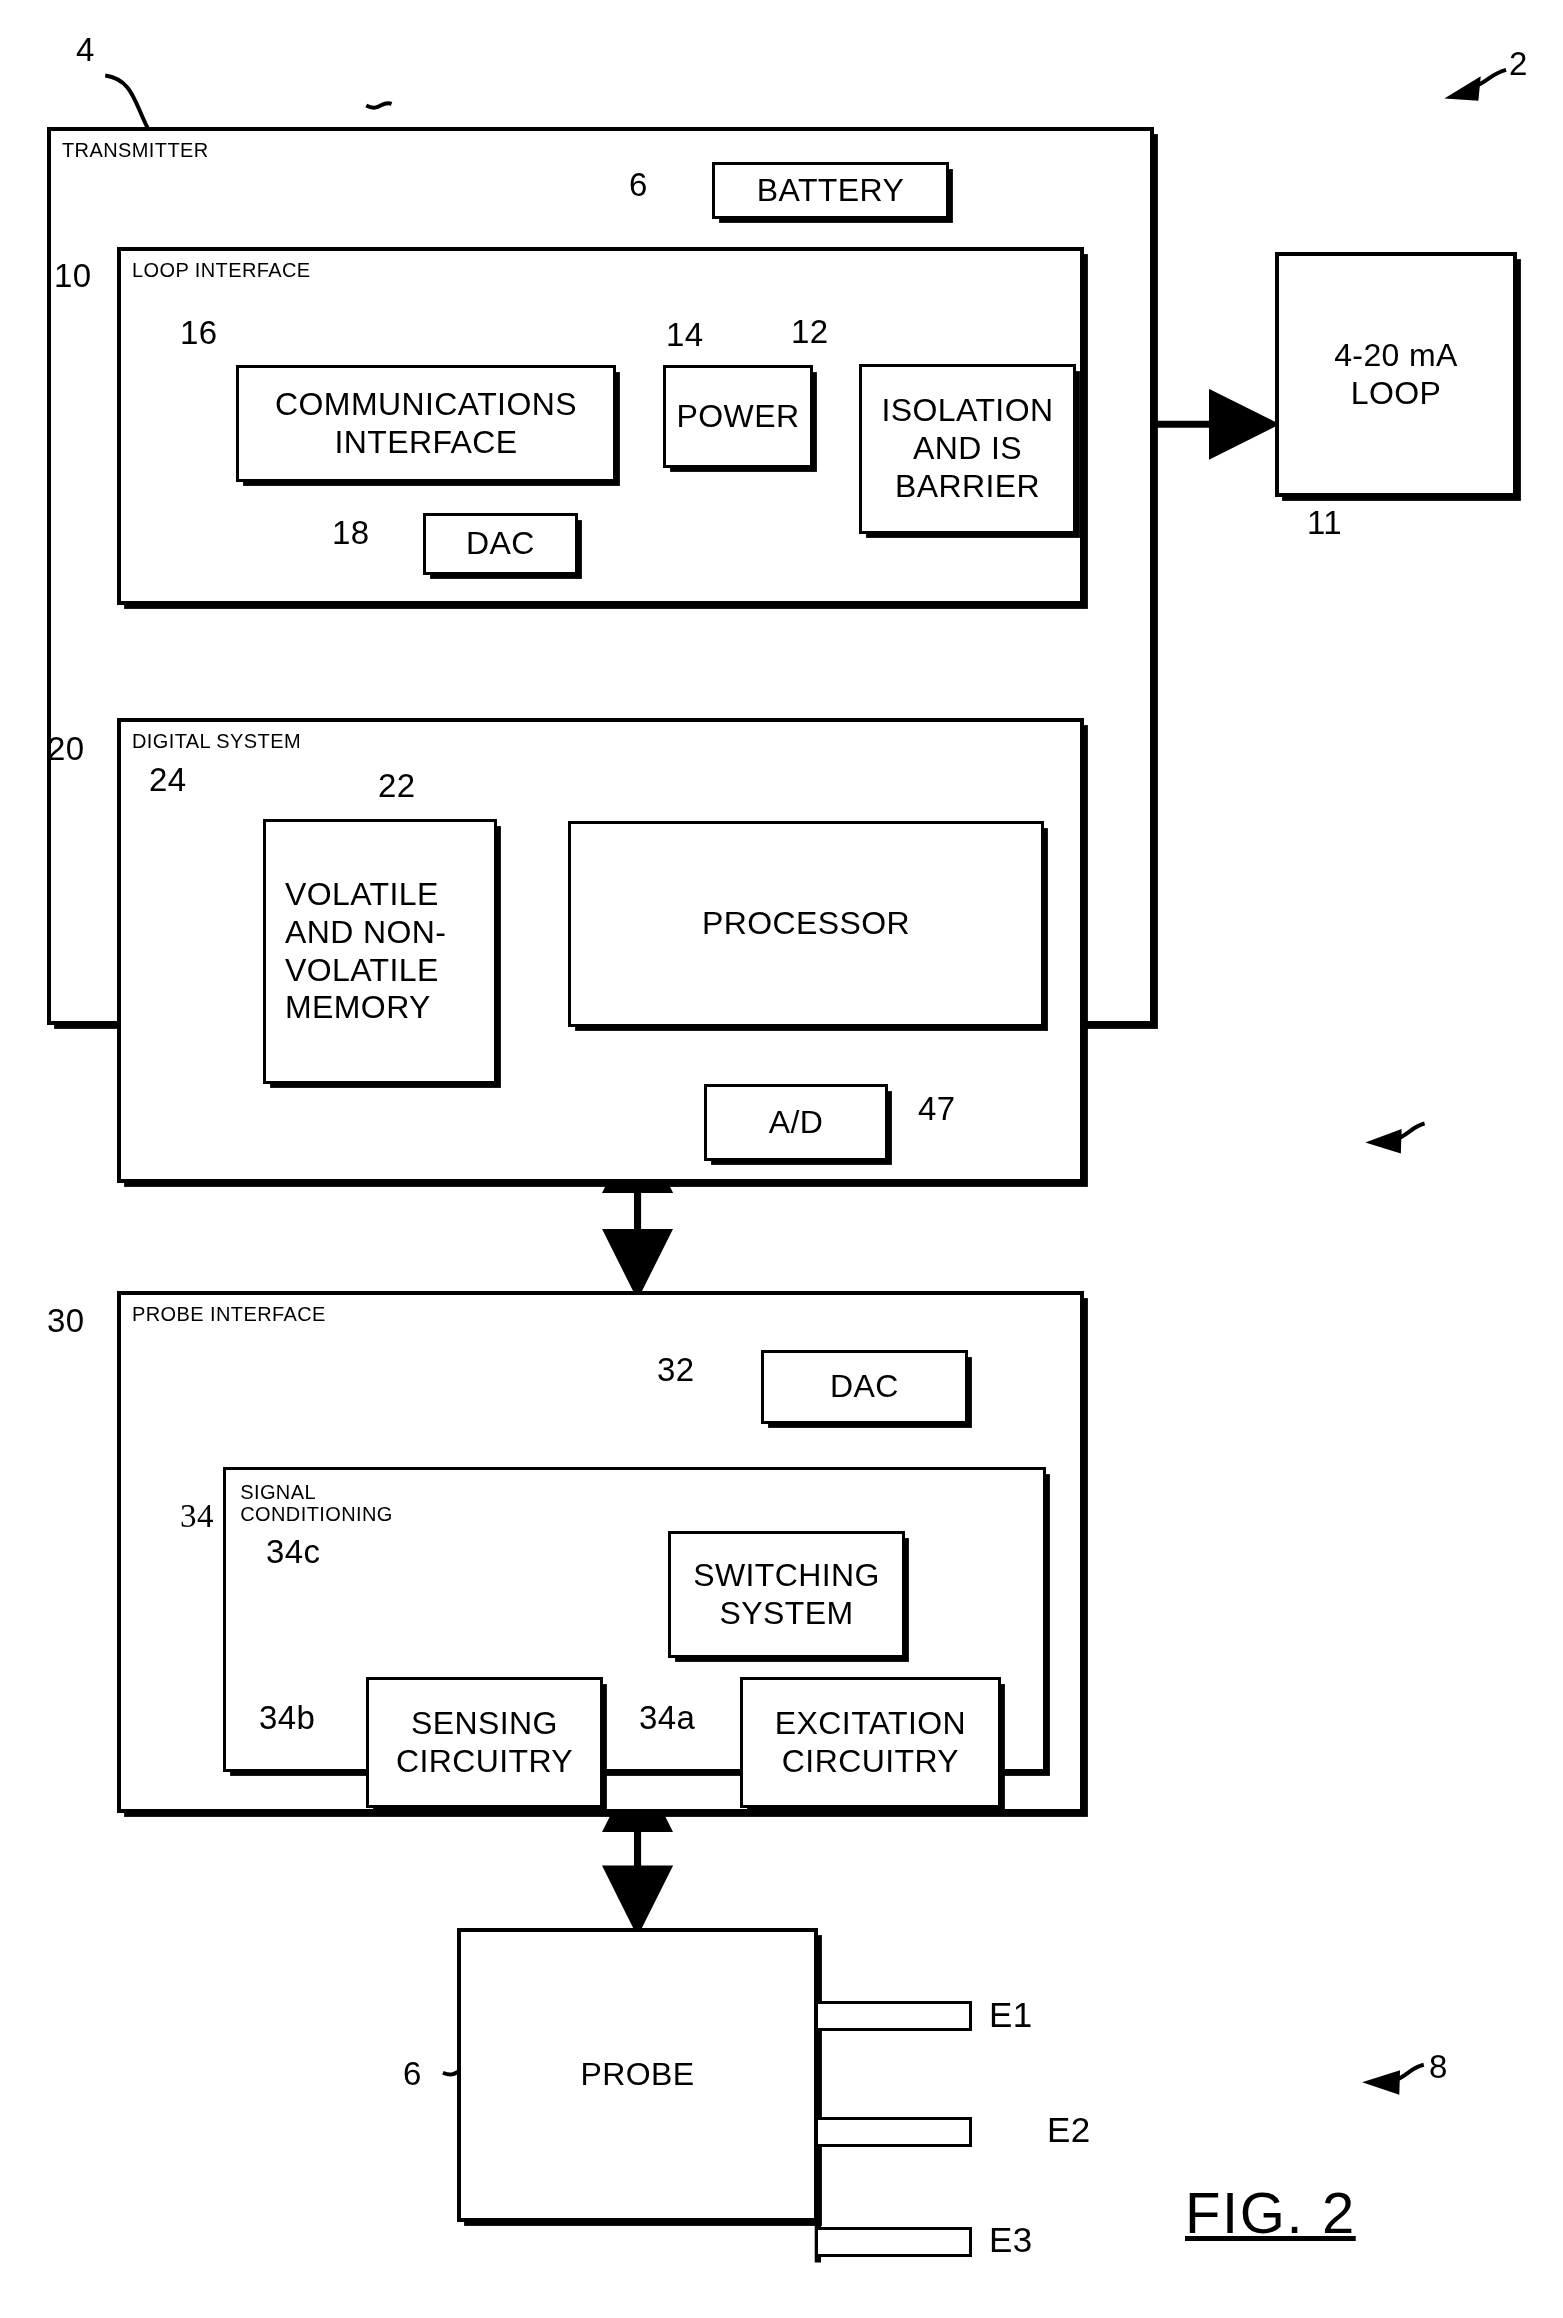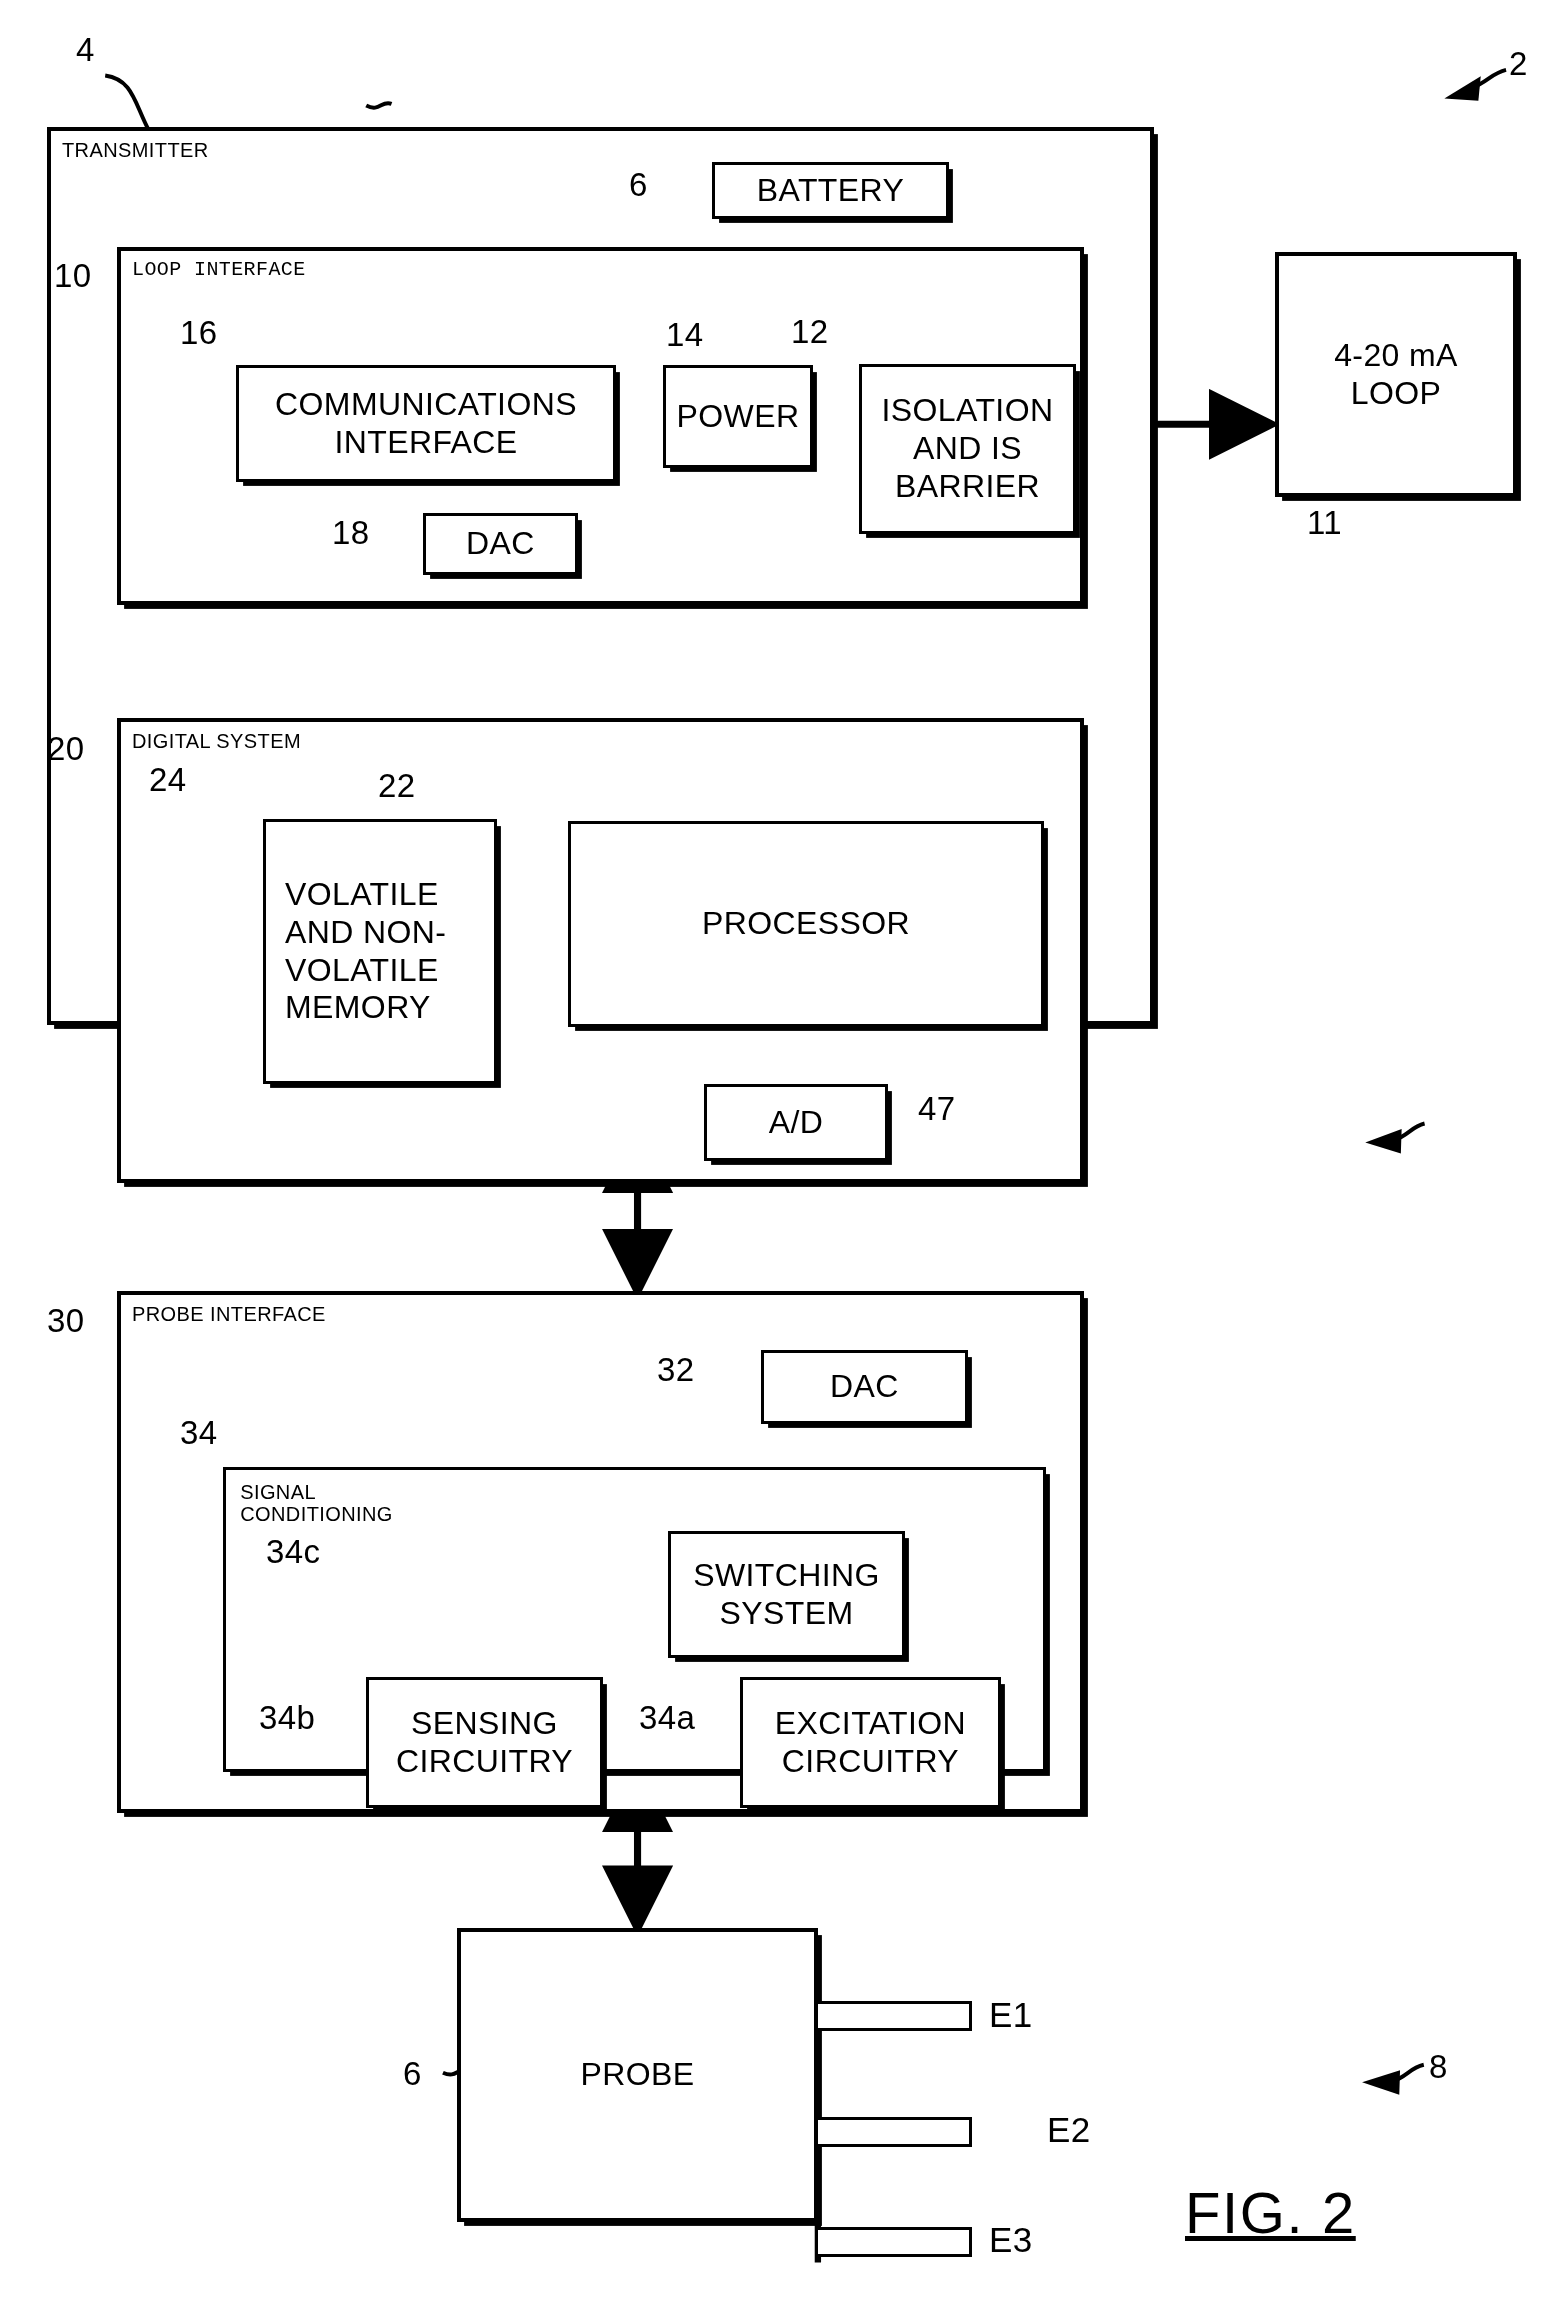--- a/index.html
+++ b/index.html
@@ -183,21 +183,21 @@
   </div>
   <div class="ref" style="left:76px; top:33px;">4</div>
 
   <div class="ref" style="left:1509px; top:47px;">2</div>
 
   <div class="box thin" style="left:712px; top:162px; width:237px; height:57px;">
     <div class="boxlabel-center">BATTERY</div>
   </div>
   <div class="ref" style="left:629px; top:168px;">6</div>
 
-  <div class="box" style="left:117px; top:247px; width:967px; height:358px;font-family:Liberation Mono, monospace;">
+  <div class="box" style="left:117px; top:247px; width:967px; height:358px;">
     <div class="boxlabel-tl">LOOP INTERFACE</div>
   </div>
   <div class="ref" style="left:47px; top:259px;margin-left:7px;">10</div>
 
   <div class="box thin" style="left:236px; top:365px; width:380px; height:117px;">
     <div class="boxlabel-center">COMMUNICATIONS
 INTERFACE</div>
   </div>
   <div class="ref" style="left:180px; top:316px;">16</div>
 
@@ -254,21 +254,21 @@
 
   <div class="box thin" style="left:761px; top:1350px; width:207px; height:74px;">
     <div class="boxlabel-center">DAC</div>
   </div>
   <div class="ref" style="left:657px; top:1353px;">32</div>
 
   <div class="box thin" style="left:223px; top:1467px; width:823px; height:305px;">
     <div class="boxlabel-tl" style="left:14.2px; top:11px;">SIGNAL
 CONDITIONING</div>
   </div>
-  <div class="ref" style="left:180px; top:1416px;">34</div>
+  <div class="ref" style="left:180px; top:1500px;font-family:Liberation Serif, serif;">34</div>
 
   <div class="box thin" style="left:668px; top:1531px; width:237px; height:127px;">
     <div class="boxlabel-center">SWITCHING
 SYSTEM</div>
   </div>
   <div class="ref" style="left:266px; top:1535px;">34c</div>
 
   <div class="box thin" style="left:366px; top:1677px; width:237px; height:131px;">
     <div class="boxlabel-center">SENSING
 CIRCUITRY</div>

